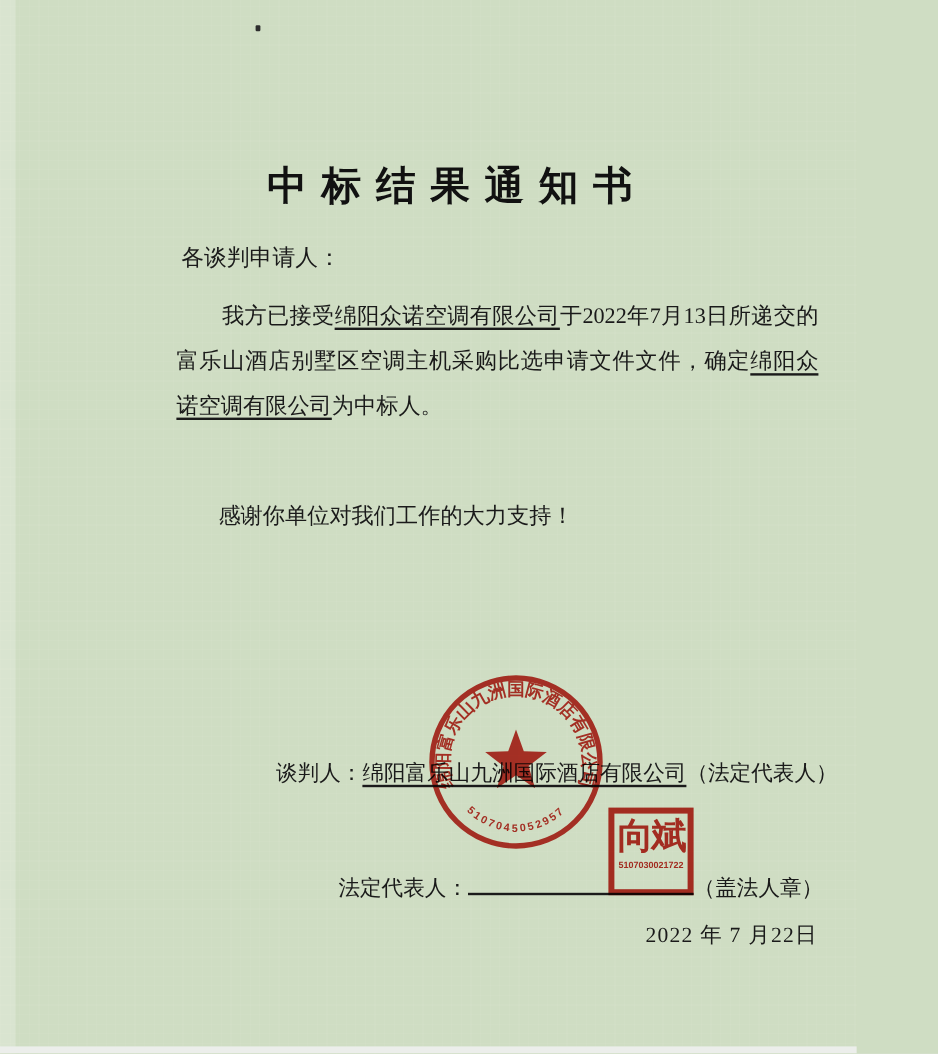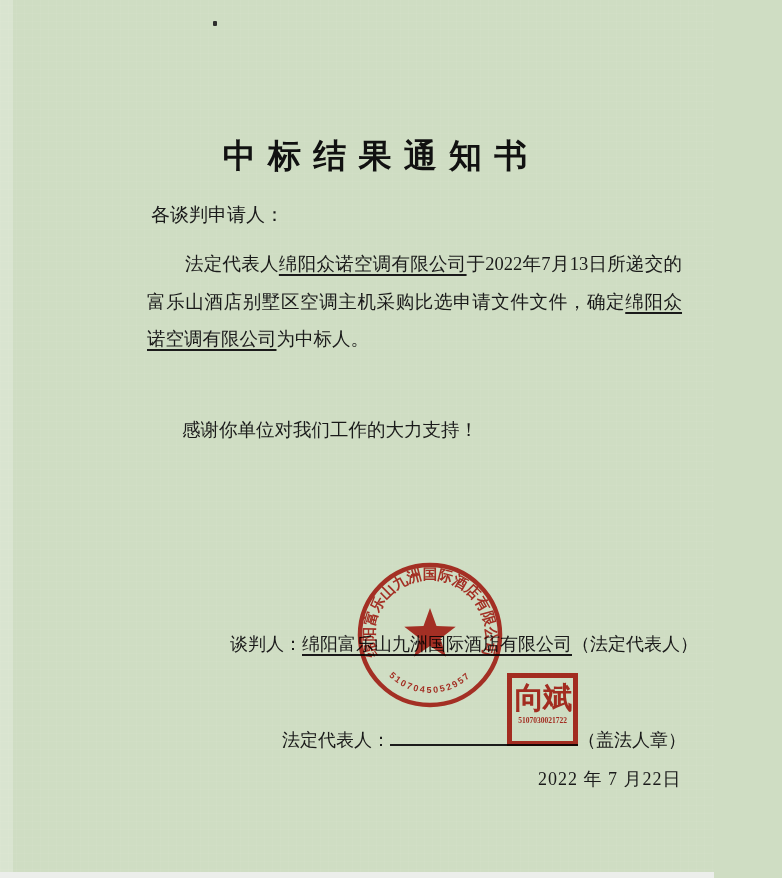--- a/index.html
+++ b/index.html
@@ -42,37 +42,37 @@
   .square-stamp{
     position:absolute;left:507px;top:673px;width:71px;height:73px;box-sizing:border-box;
     border:5px solid #c32017;display:flex;flex-direction:column;align-items:center;
     justify-content:flex-start;opacity:0.92;mix-blend-mode:multiply;
   }
   .square-stamp .name{
     font-size:30px;font-weight:bold;color:#c32017;line-height:1.15;
     letter-spacing:-2px;white-space:nowrap;margin-top:3px;
   }
   .square-stamp .num{
-    font-family:Liberation Serif, serif;
+    font-family:Liberation Sans, sans-serif;
     font-size:7.5px;font-weight:bold;color:#c32017;white-space:nowrap;margin-bottom:1px;
   }
 </style>
 </head>
 <body>
 
 <div class="page">
   <div class="left-edge"></div>
   <div class="bottom-edge"></div>
   <div class="speck"></div>
 
   <h1 class="title">中 标 结 果 通 知 书</h1>
 
   <div class="salutation">各谈判申请人：</div>
 
-  <p class="para"><span>法定代表人</span><span class="u">绵阳众诺空调有限公司</span><span>于2022年7月13日所递交的富乐山酒店别墅区空调主机采购比选申请文件文件，确定</span><span class="u">绵阳众诺空调有限公司</span><span>为中标人。</span></p>
+  <p class="para"><span>我方已接受</span><span class="u">绵阳众诺空调有限公司</span><span>于2022年7月13日所递交的富乐山酒店别墅区空调主机采购比选申请文件文件，确定</span><span class="u">绵阳众诺空调有限公司</span><span>为中标人。</span></p>
 
   <p class="thanks">感谢你单位对我们工作的大力支持！</p>
 
   <div class="negotiator-line"><span>谈判人：</span><span class="u">绵阳富乐山九洲国际酒店有限公司</span><span>（法定代表人）</span></div>
 
   <div class="legal-line"><span>法定代表人：</span><span class="blank-underline"></span><span>（盖法人章）</span></div>
 
   <div class="date-line">2022 年 7 月22日</div>
 
   <svg class="round-stamp" viewBox="0 0 152 152" xmlns="http://www.w3.org/2000/svg">

